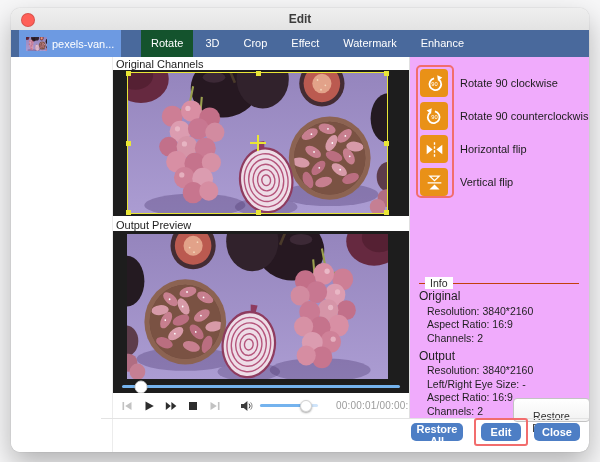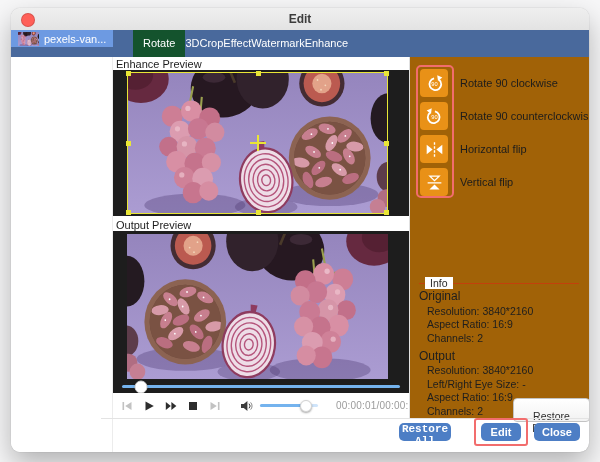--- a/index.html
+++ b/index.html
@@ -15,26 +15,26 @@
   }
   
   .titlebar{position:absolute;left:0;top:0;right:0;height:22px;
     background:linear-gradient(#efefef,#e3e3e3);border-bottom:1px solid #cfcfcf;}
   .traffic{position:absolute;left:10px;top:5px;width:12px;height:12px;border-radius:50%;
     background:#ff5f57;border:0.5px solid rgba(0,0,0,.15);}
   .win-title{position:absolute;left:0;right:0;top:0;height:22px;line-height:22px;
     text-align:center;font-size:12px;color:#3c3c3c;font-weight:700;}
   
   .tabrow{position:absolute;left:0;top:22px;right:0;height:27px;background:#49699c;display:flex;}
-  .side-sel{width:102px;height:17px;background:#6d9ae2;display:flex;align-items:center;flex:none;}
+  .side-sel{width:102px;height:27px;background:#6d9ae2;display:flex;align-items:center;flex:none;margin-left:8px;}
   .side-sel svg{width:21px;height:14px;margin-left:7px;flex:none;border-radius:1px;}
   .side-sel .lbl{color:#fff;font-size:11px;margin-left:5px;white-space:nowrap;overflow:hidden;
     text-overflow:clip;max-width:64px;}
   .tabs{display:flex;margin-left:20px;}
-  .tab{color:#fff;font-size:11px;line-height:27px;padding:0 0;text-align:center;cursor:default;}
+  .tab{color:#fff;font-size:11px;line-height:27px;padding:0 12px;text-align:center;cursor:default;}
   .tab.active{background:#14532d;padding:0 10px;}
   
   .sidebar-body{position:absolute;left:0;top:49px;width:101px;bottom:0;background:#fff;
     border-right:1px solid #ececec;}
   
   .pv-label{position:absolute;font-size:11px;color:#1c1c1c;}
   
   .pv-box{position:absolute;left:102px;width:296px;background:#1d1d1d;}
   .pv-img{position:absolute;overflow:hidden;}
   .pv-img svg{display:block;width:100%;height:100%;}
@@ -52,41 +52,41 @@
   .playbar{position:absolute;left:102px;top:385px;width:296px;height:25px;background:#fff;
     display:flex;align-items:center;}
   .transport{display:flex;align-items:center;gap:10px;margin-left:8px;}
   .tbtn{width:12px;height:12px;display:block;}
   .vsep{width:1px;height:17px;background:#e2e2e2;margin:0 9px;}
   .volwrap{display:flex;align-items:center;}
   .voltrack{position:relative;width:58px;height:3px;background:#cfe4fa;border-radius:2px;margin-left:7px;}
   .volfill{position:absolute;left:0;top:0;bottom:0;width:80%;background:#74b3ee;border-radius:2px;}
   .time{font-size:10px;color:#9b9b9b;margin-left:auto;margin-right:5px;letter-spacing:.2px;}
   
-  .rpanel{position:absolute;left:398px;top:49px;width:180px;height:361px;border-left:1px solid #e0e0e0;background:#a16207;}
+  .rpanel{position:absolute;left:398px;top:49px;width:180px;height:361px;border-left:1px solid #e0e0e0;background:#f0abfc;}
   .tools{position:absolute;left:10px;top:12px;}
   .tool-row{display:flex;align-items:center;height:28px;margin-bottom:5px;}
   .tool-ic{width:28px;height:28px;border-radius:4px;background:#e99117;flex:none;
     display:flex;align-items:center;justify-content:center;}
   .tool-ic svg{width:19px;height:19px;}
   .tool-lbl{font-size:11px;color:#1c1c1c;margin-left:12px;white-space:nowrap;}
   .red-outline{position:absolute;border:2px solid #f26d6d;border-radius:5px;box-sizing:border-box;pointer-events:none;}
   .tools-outline{left:6px;top:8px;width:38px;height:133px;}
   .info-box{position:absolute;left:9px;top:226px;width:160px;border-top:1px solid #c2410c;}
   .info-legend{position:absolute;top:-7px;left:6px;background:#fff;padding:0 5px;font-size:10.5px;color:#2a2a2a;}
   .info-head{font-size:12px;color:#1e1e1e;margin-top:5px;}
   .info-row{font-size:10.5px;color:#1e1e1e;padding-left:8px;margin-top:1.5px;}
   .restore-def{position:absolute;left:103px;top:341px;height:17px;padding:11px 8px;font-size:10.5px;
     color:#2e2e2e;background:linear-gradient(#fff,#f2f2f2);border:1px solid #c3c3c3;border-radius:4px;
     font-family:"Liberation Sans",sans-serif;}
   
   .footer-line{position:absolute;left:90px;right:0;top:410px;height:1px;background:#e3e3e3;}
   .btn-blue{position:absolute;top:415px;height:18px;border:none;border-radius:5px;background:#4d7ec5;
     color:#fff;font-size:11px;font-weight:700;font-family:"Liberation Sans",sans-serif;padding:0;}
-  .btn-restoreall{left:388px;width:52px;font-family:Liberation Mono, monospace;}
+  .btn-restoreall{left:400px;width:52px;}
   .btn-apply{left:470px;width:40px;}
   .btn-close{left:523px;width:46px;}
   .apply-outline{left:463px;top:410px;width:54px;height:28px;border-radius:3px;}
   .hidden-defs{position:absolute;width:0;height:0;}
 </style>
 </head>
 <body>
 
 <svg class="hidden-defs" aria-hidden="true">
   <defs>
@@ -217,21 +217,21 @@
       <div class="tab">3D</div>
       <div class="tab">Crop</div>
       <div class="tab">Effect</div>
       <div class="tab">Watermark</div>
       <div class="tab">Enhance</div>
     </div>
   </div>
 
   <div class="sidebar-body"></div>
 
-  <div class="pv-label" style="left:105px;top:50px;">Enhance Preview</div>
+  <div class="pv-label" style="left:105px;top:50px;">Original Channels</div>
   <div class="pv-box" style="top:62px;height:146px;">
     <div class="pv-img" style="left:14px;top:2px;width:261px;height:142px;">
       <svg viewBox="0 0 300 160" preserveAspectRatio="none">
           <use href="#scene"></use>
         </svg>
     </div>
     <div class="crop" style="left:14px;top:2px;width:261px;height:142px;">
       <div class="handle" style="left:-2px;top:-2px;"></div>
       <div class="handle" style="left:50%;top:-2px;margin-left:-2px;"></div>
       <div class="handle" style="right:-2px;top:-2px;"></div>

